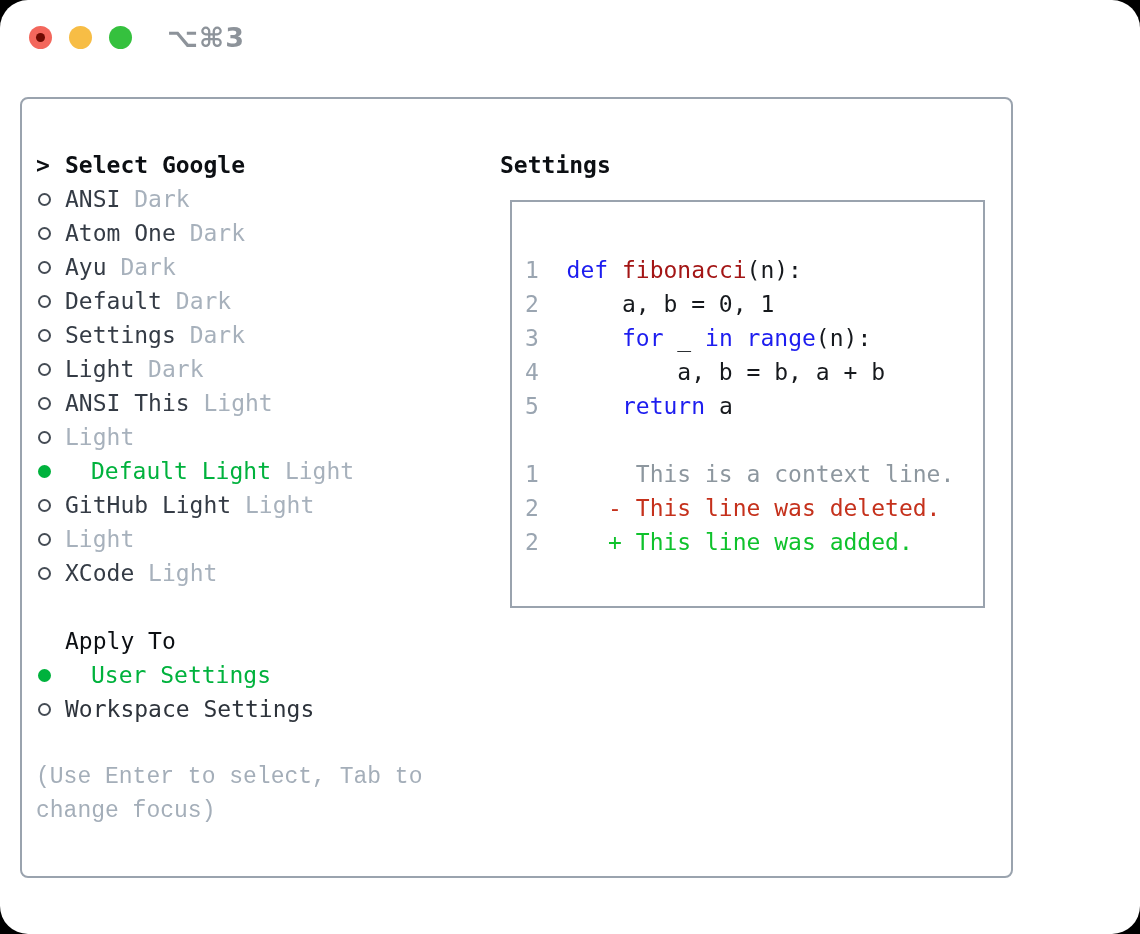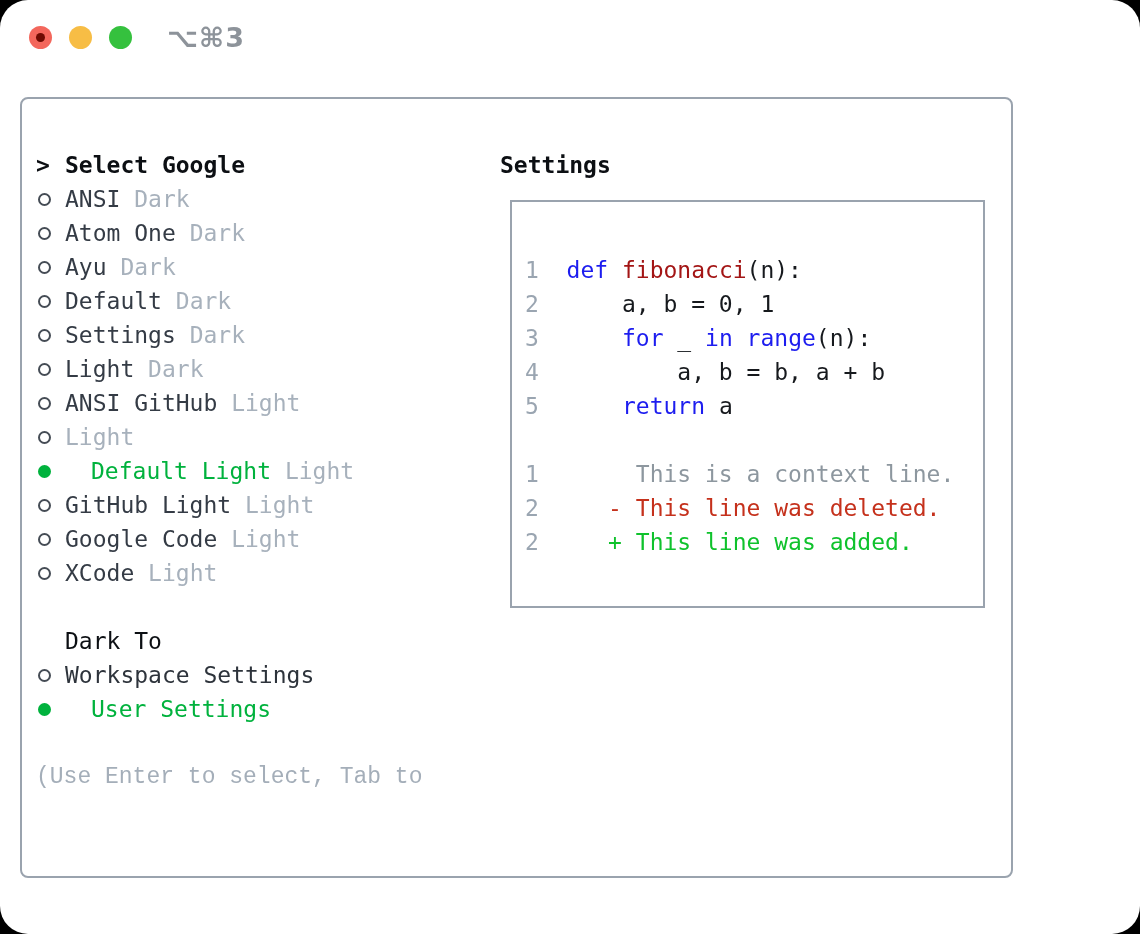--- a/index.html
+++ b/index.html
@@ -83,38 +83,39 @@
       <span class="marker prompt">&gt;</span>
       <span class="list-header">Select Google</span>
     </div>
     <div id="theme-list">
         <div class="row"><span class="marker"><span class="circle"></span></span><span class="item-name">ANSI </span><span class="item-variant">Dark</span></div>
         <div class="row"><span class="marker"><span class="circle"></span></span><span class="item-name">Atom One </span><span class="item-variant">Dark</span></div>
         <div class="row"><span class="marker"><span class="circle"></span></span><span class="item-name">Ayu </span><span class="item-variant">Dark</span></div>
         <div class="row"><span class="marker"><span class="circle"></span></span><span class="item-name">Default </span><span class="item-variant">Dark</span></div>
         <div class="row"><span class="marker"><span class="circle"></span></span><span class="item-name">Settings </span><span class="item-variant">Dark</span></div>
         <div class="row"><span class="marker"><span class="circle"></span></span><span class="item-name">Light </span><span class="item-variant">Dark</span></div>
-        <div class="row"><span class="marker"><span class="circle"></span></span><span class="item-name">ANSI GitHub </span><span class="item-variant">Light</span></div>
+        <div class="row"><span class="marker"><span class="circle"></span></span><span class="item-name">ANSI This </span><span class="item-variant">Light</span></div>
         <div class="row"><span class="marker"><span class="circle"></span></span><span class="item-variant">Light</span></div>
         <div class="row selected"><span class="marker"><span class="circle filled"></span></span><span class="item-name">Default Light </span><span class="item-variant">Light</span></div>
         <div class="row"><span class="marker"><span class="circle"></span></span><span class="item-name">GitHub Light </span><span class="item-variant">Light</span></div>
-        <div class="row"><span class="marker"><span class="circle"></span></span><span class="item-name">Google Code </span><span class="item-variant">Light</span></div>
+        <div class="row"><span class="marker"><span class="circle"></span></span><span class="item-variant">Light</span></div>
         <div class="row"><span class="marker"><span class="circle"></span></span><span class="item-name">XCode </span><span class="item-variant">Light</span></div>
       </div>
     <div class="spacer"></div>
     <div class="row">
       <span class="marker"></span>
-      <span class="sub-header">Dark To</span>
+      <span class="sub-header">Apply To</span>
     </div>
     <div id="apply-list">
+        <div class="row selected"><span class="marker"><span class="circle filled"></span></span><span class="opt-label">User Settings</span></div>
         <div class="row"><span class="marker"><span class="circle"></span></span><span class="opt-label">Workspace Settings</span></div>
-        <div class="row selected"><span class="marker"><span class="circle filled"></span></span><span class="opt-label">User Settings</span></div>
       </div>
     <div class="spacer"></div>
     <div class="hint-line">(Use Enter to select, Tab to</div>
+    <div class="hint-line">change focus)</div>
   </div>
 
   <div class="preview-header">Settings</div>
   <div class="preview-box">
     <pre class="code" id="code"><div class="code-line"><span class="seg-num">1  </span><span class="seg-kw">def</span><span class="seg-code"> </span><span class="seg-fn">fibonacci</span><span class="seg-code">(n):</span></div><div class="code-line"><span class="seg-num">2  </span><span class="seg-code">    a, b = 0, 1</span></div><div class="code-line"><span class="seg-num">3  </span><span class="seg-code">    </span><span class="seg-kw">for</span><span class="seg-code"> _ </span><span class="seg-kw">in</span><span class="seg-code"> </span><span class="seg-kw">range</span><span class="seg-code">(n):</span></div><div class="code-line"><span class="seg-num">4  </span><span class="seg-code">        a, b = b, a + b</span></div><div class="code-line"><span class="seg-num">5  </span><span class="seg-code">    </span><span class="seg-kw">return</span><span class="seg-code"> a</span></div><div class="code-line"></div><div class="code-line"><span class="seg-num">1  </span><span class="seg-ctx">     This is a context line.</span></div><div class="code-line"><span class="seg-num">2  </span><span class="seg-del">   - This line was deleted.</span></div><div class="code-line"><span class="seg-num">2  </span><span class="seg-add">   + This line was added.</span></div></pre>
   </div>
 
 </div>
 
 </body></html>

